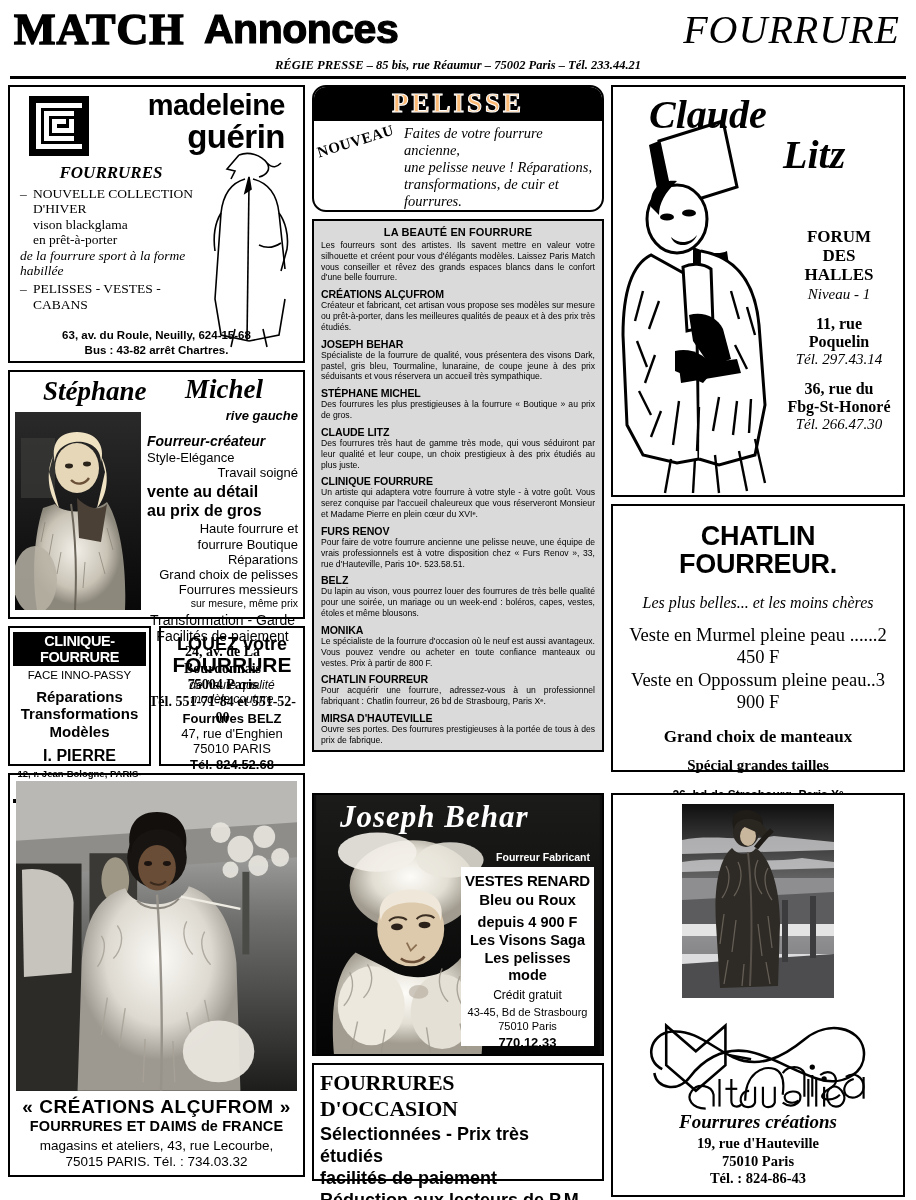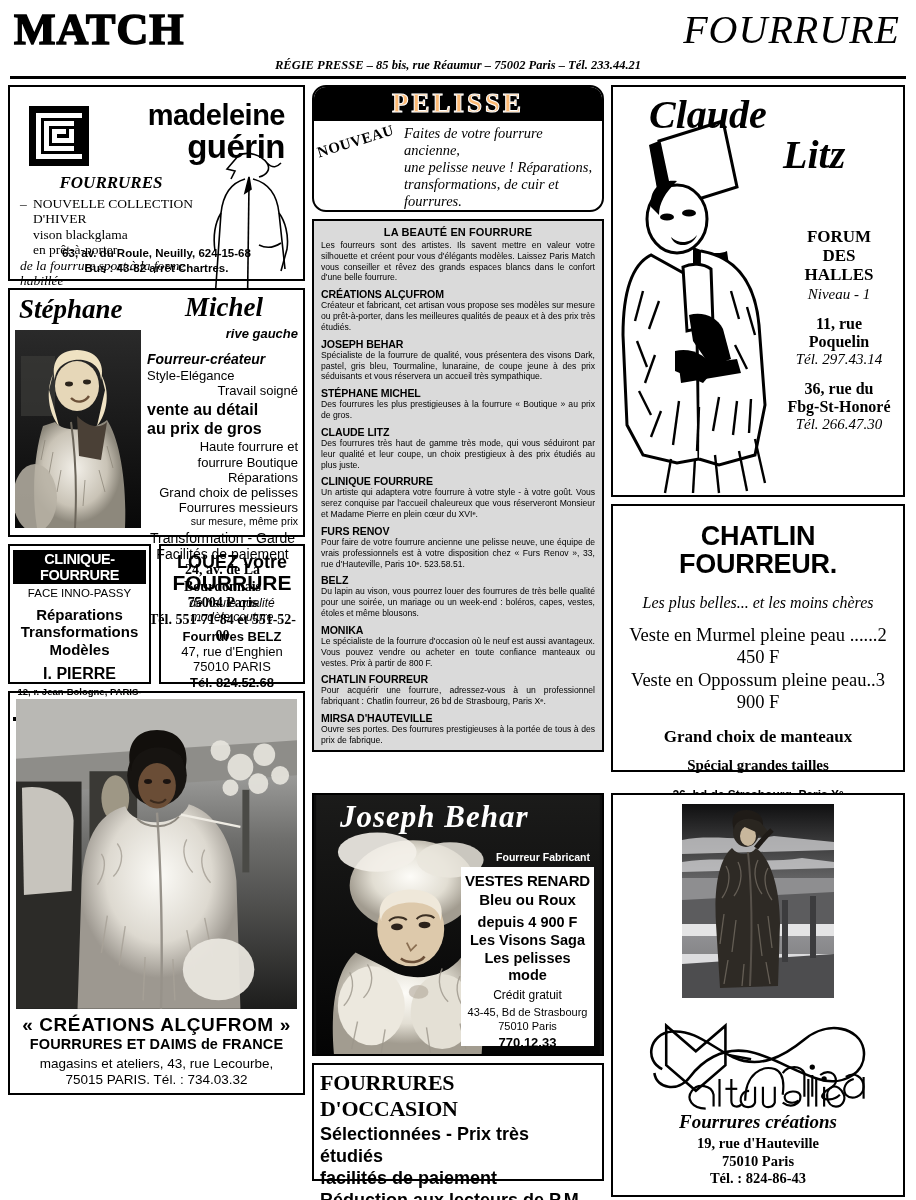--- a/index.html
+++ b/index.html
@@ -41,21 +41,21 @@
 
   
   .cols { display: flex; gap: 7px; }
   .col { display: flex; flex-direction: column; gap: 7px; }
   .col-l { width: 297px; }
   .col-m { width: 292px; }
   .col-r { width: 294px; }
   .box { border: 2px solid #000; background: #fff; }
 
   
-  .mg { padding: 15px 6px 4px 6px; position: relative; height: 196px; }
+  .mg { padding: 5px 6px 4px 6px; position: relative; height: 278px; }
   .mg-head { display: flex; align-items: flex-start; }
   .mg-logo { width: 62px; height: 62px; flex: none; margin: 3px 6px 0 12px; }
   .mg-names { flex: 1; text-align: right; padding-right: 12px; }
   .mg-n1 { font-size: 29px; font-weight: bold; line-height: .95; letter-spacing: -0.5px; }
   .mg-n2 { font-size: 33px; font-weight: bold; line-height: 1; letter-spacing: -0.5px; }
   .mg-body { position: relative; padding: 4px 0 0 4px; }
   .mg-fourrures {
     font-family: "Liberation Serif", serif; font-weight: bold; font-style: italic;
     font-size: 17px; text-align: center; width: 182px; margin-top: 2px;
   }
@@ -66,21 +66,21 @@
   .mg-caps { font-style: italic; letter-spacing: .2px; }
   .mg-addr {
     position: absolute; left: 0; right: 0; bottom: 4px;
     text-align: center; font-size: 11.5px; font-weight: bold; line-height: 1.25;
   }
   .mg-coat { position: absolute; right: 4px; top: 62px; width: 98px; height: 200px; }
 
   
   .sm { padding: 4px 5px 5px 5px; height: 249px; position: relative; }
   .sm-title { position: relative; height: 36px; }
-  .sm-t1 { position: absolute; left: 4px; top: 0; font-family: "Liberation Serif", serif;
+  .sm-t1 { position: absolute; left: 28px; top: 0; font-family: "Liberation Serif", serif;
            font-style: italic; font-weight: bold; font-size: 27px; }
   .sm-t2 { position: absolute; left: 170px; top: -2px; font-family: "Liberation Serif", serif;
            font-style: italic; font-weight: bold; font-size: 27px; }
   .sm-row { display: flex; gap: 6px; }
   .sm-photo { width: 126px; height: 198px; flex: none; position: relative; overflow: hidden;
               background:#0d0d0d; }
   .sm-txt { flex: 1; font-size: 12px; line-height: 1.15; }
   .sm-rg { text-align: right; font-size: 13px; font-weight: bold; font-style: italic; margin-top:-3px;}
   .sm-fc { font-size: 14px; font-weight: bold; font-style: italic; margin-top: 9px; }
   .sm-se { font-size: 13px; margin-top: 2px; }
@@ -198,20 +198,21 @@
   .mi-2 { font-family: "Liberation Serif", serif; font-weight: bold; font-size: 14.5px; line-height: 1.22;
           margin-top: 2px; }
 </style>
 </head>
 <body>
 
 <div class="page">
 
   <div class="masthead">
     <div class="match-logo">MATCH</div>
+    <div class="annonces-logo">Annonces</div>
     <div class="fourrure-logo">FOURRURE</div>
   </div>
   <div class="regie">RÉGIE PRESSE – 85 bis, rue Réaumur – 75002 Paris – Tél. 233.44.21</div>
   <div class="rule-thick"></div>
 
   <div class="cols">
 
     <div class="col col-l">
 
       <div class="box mg">

